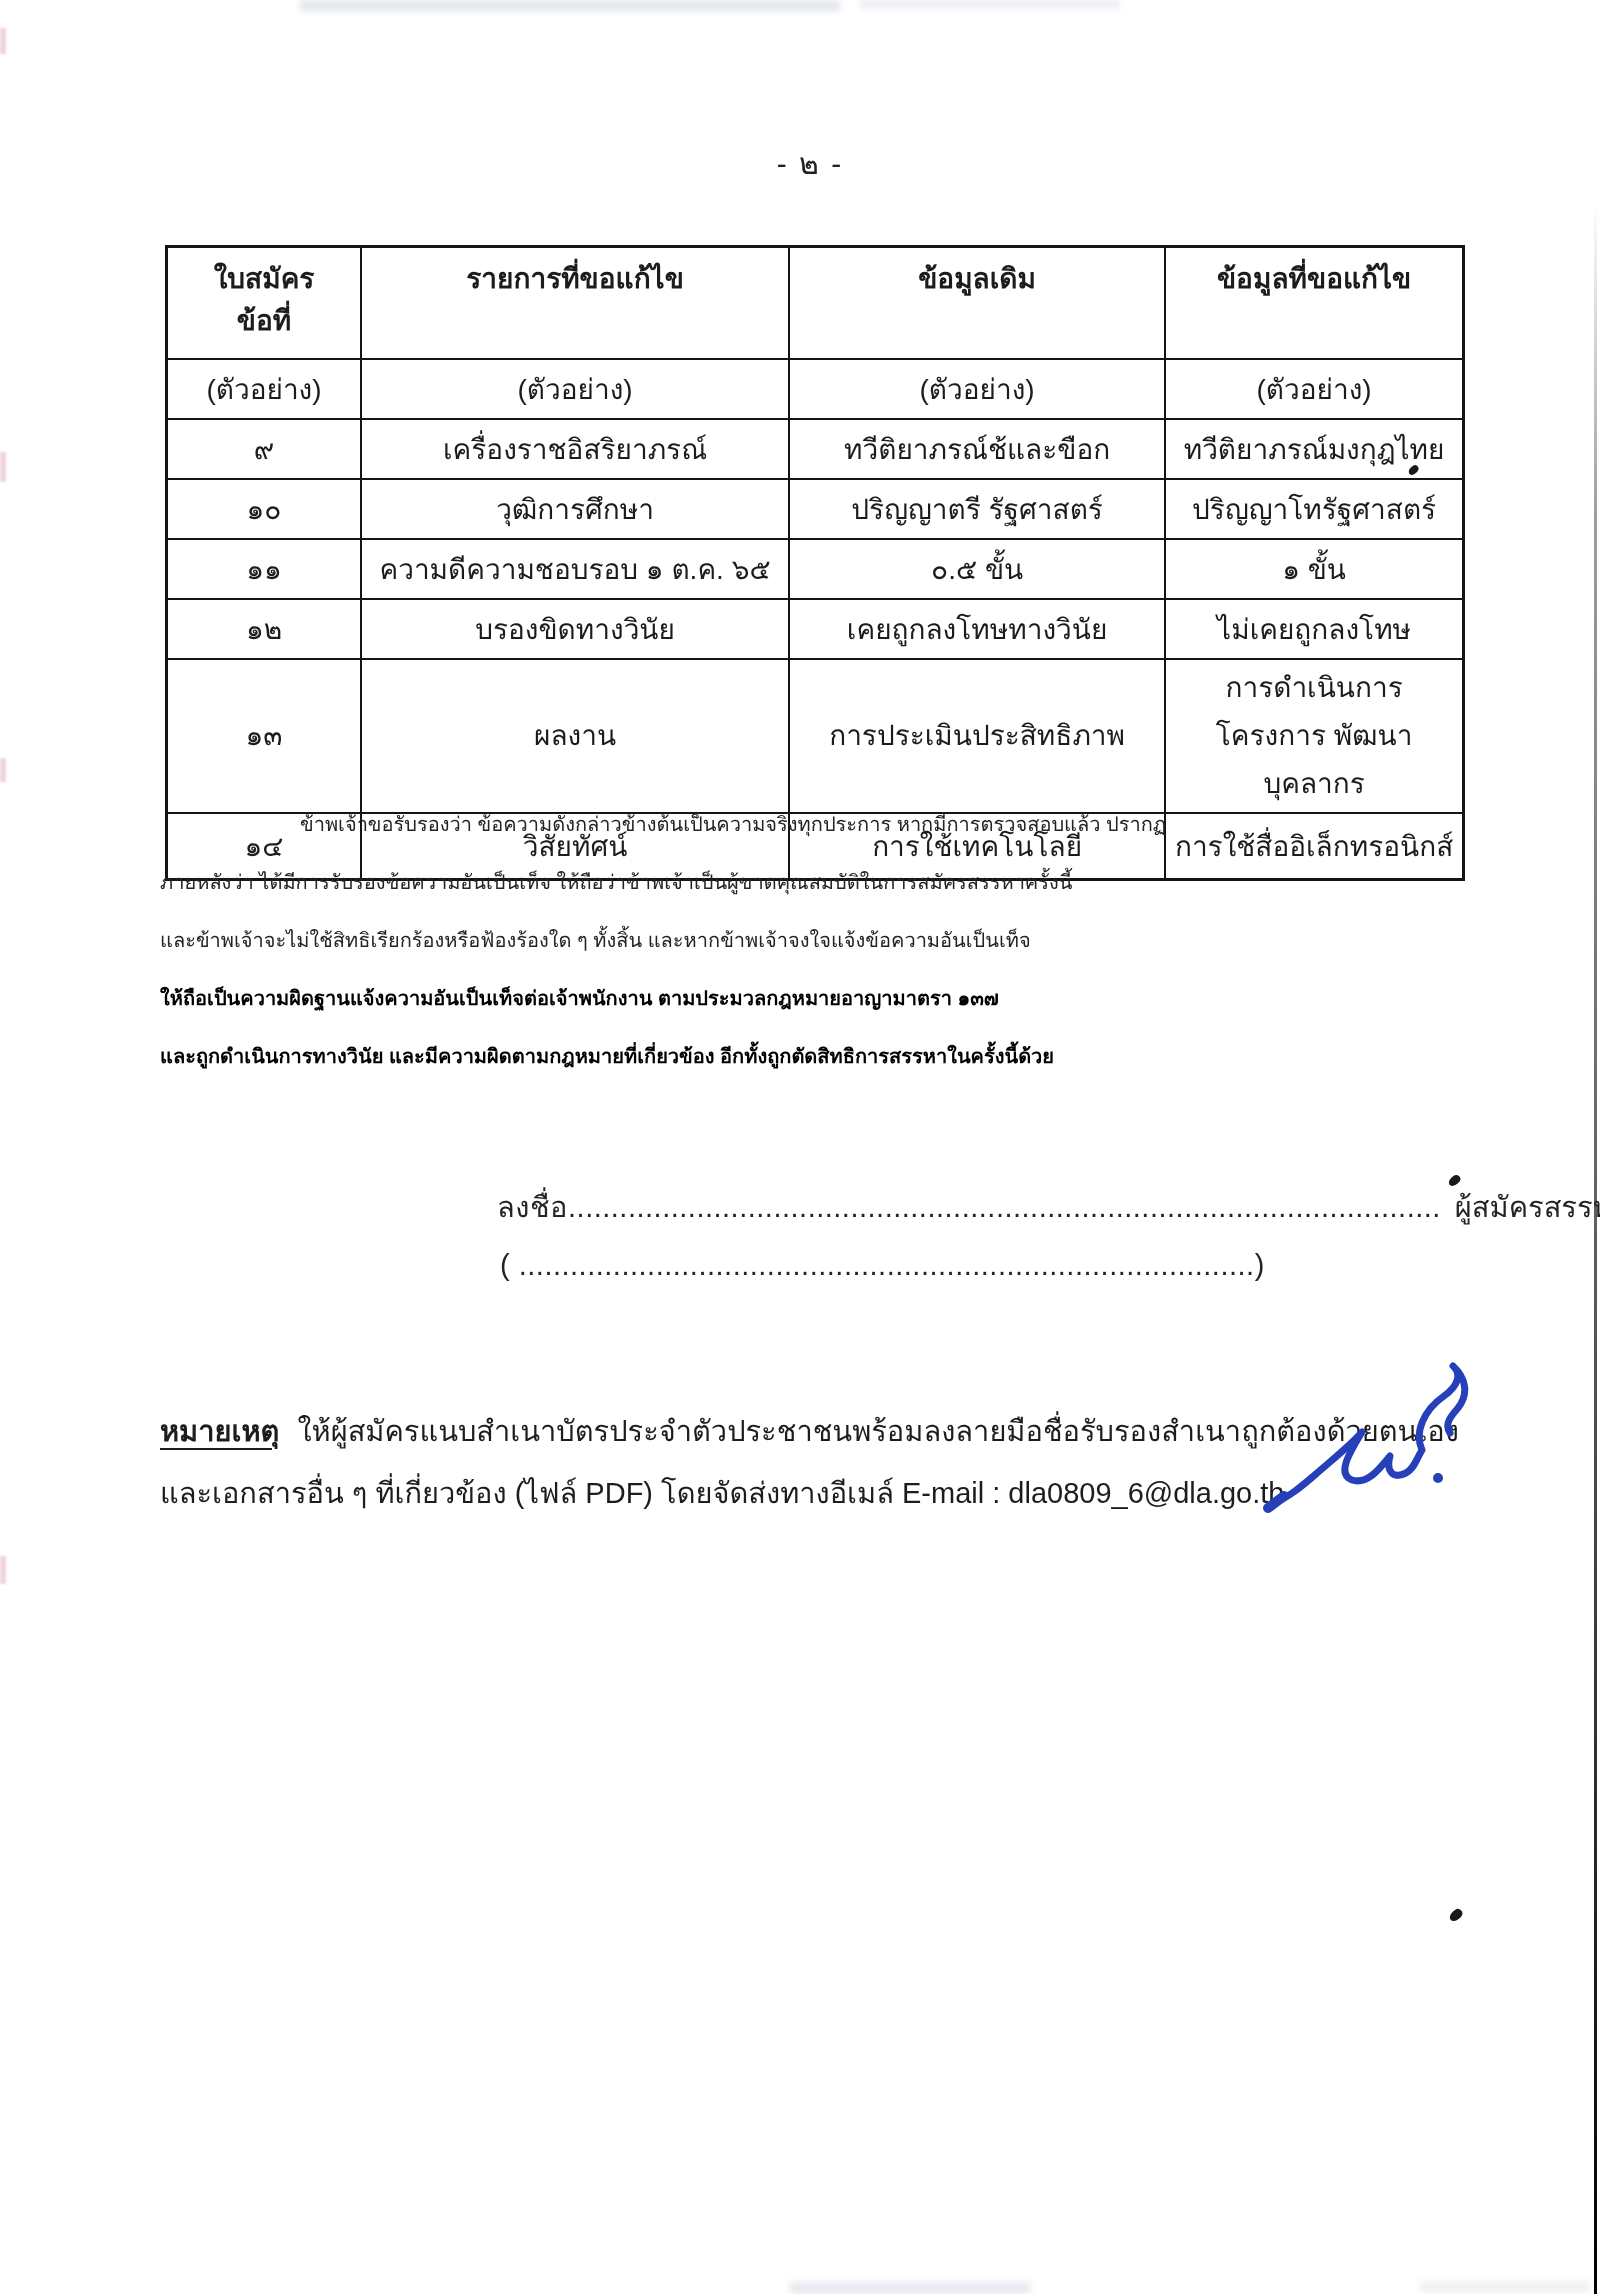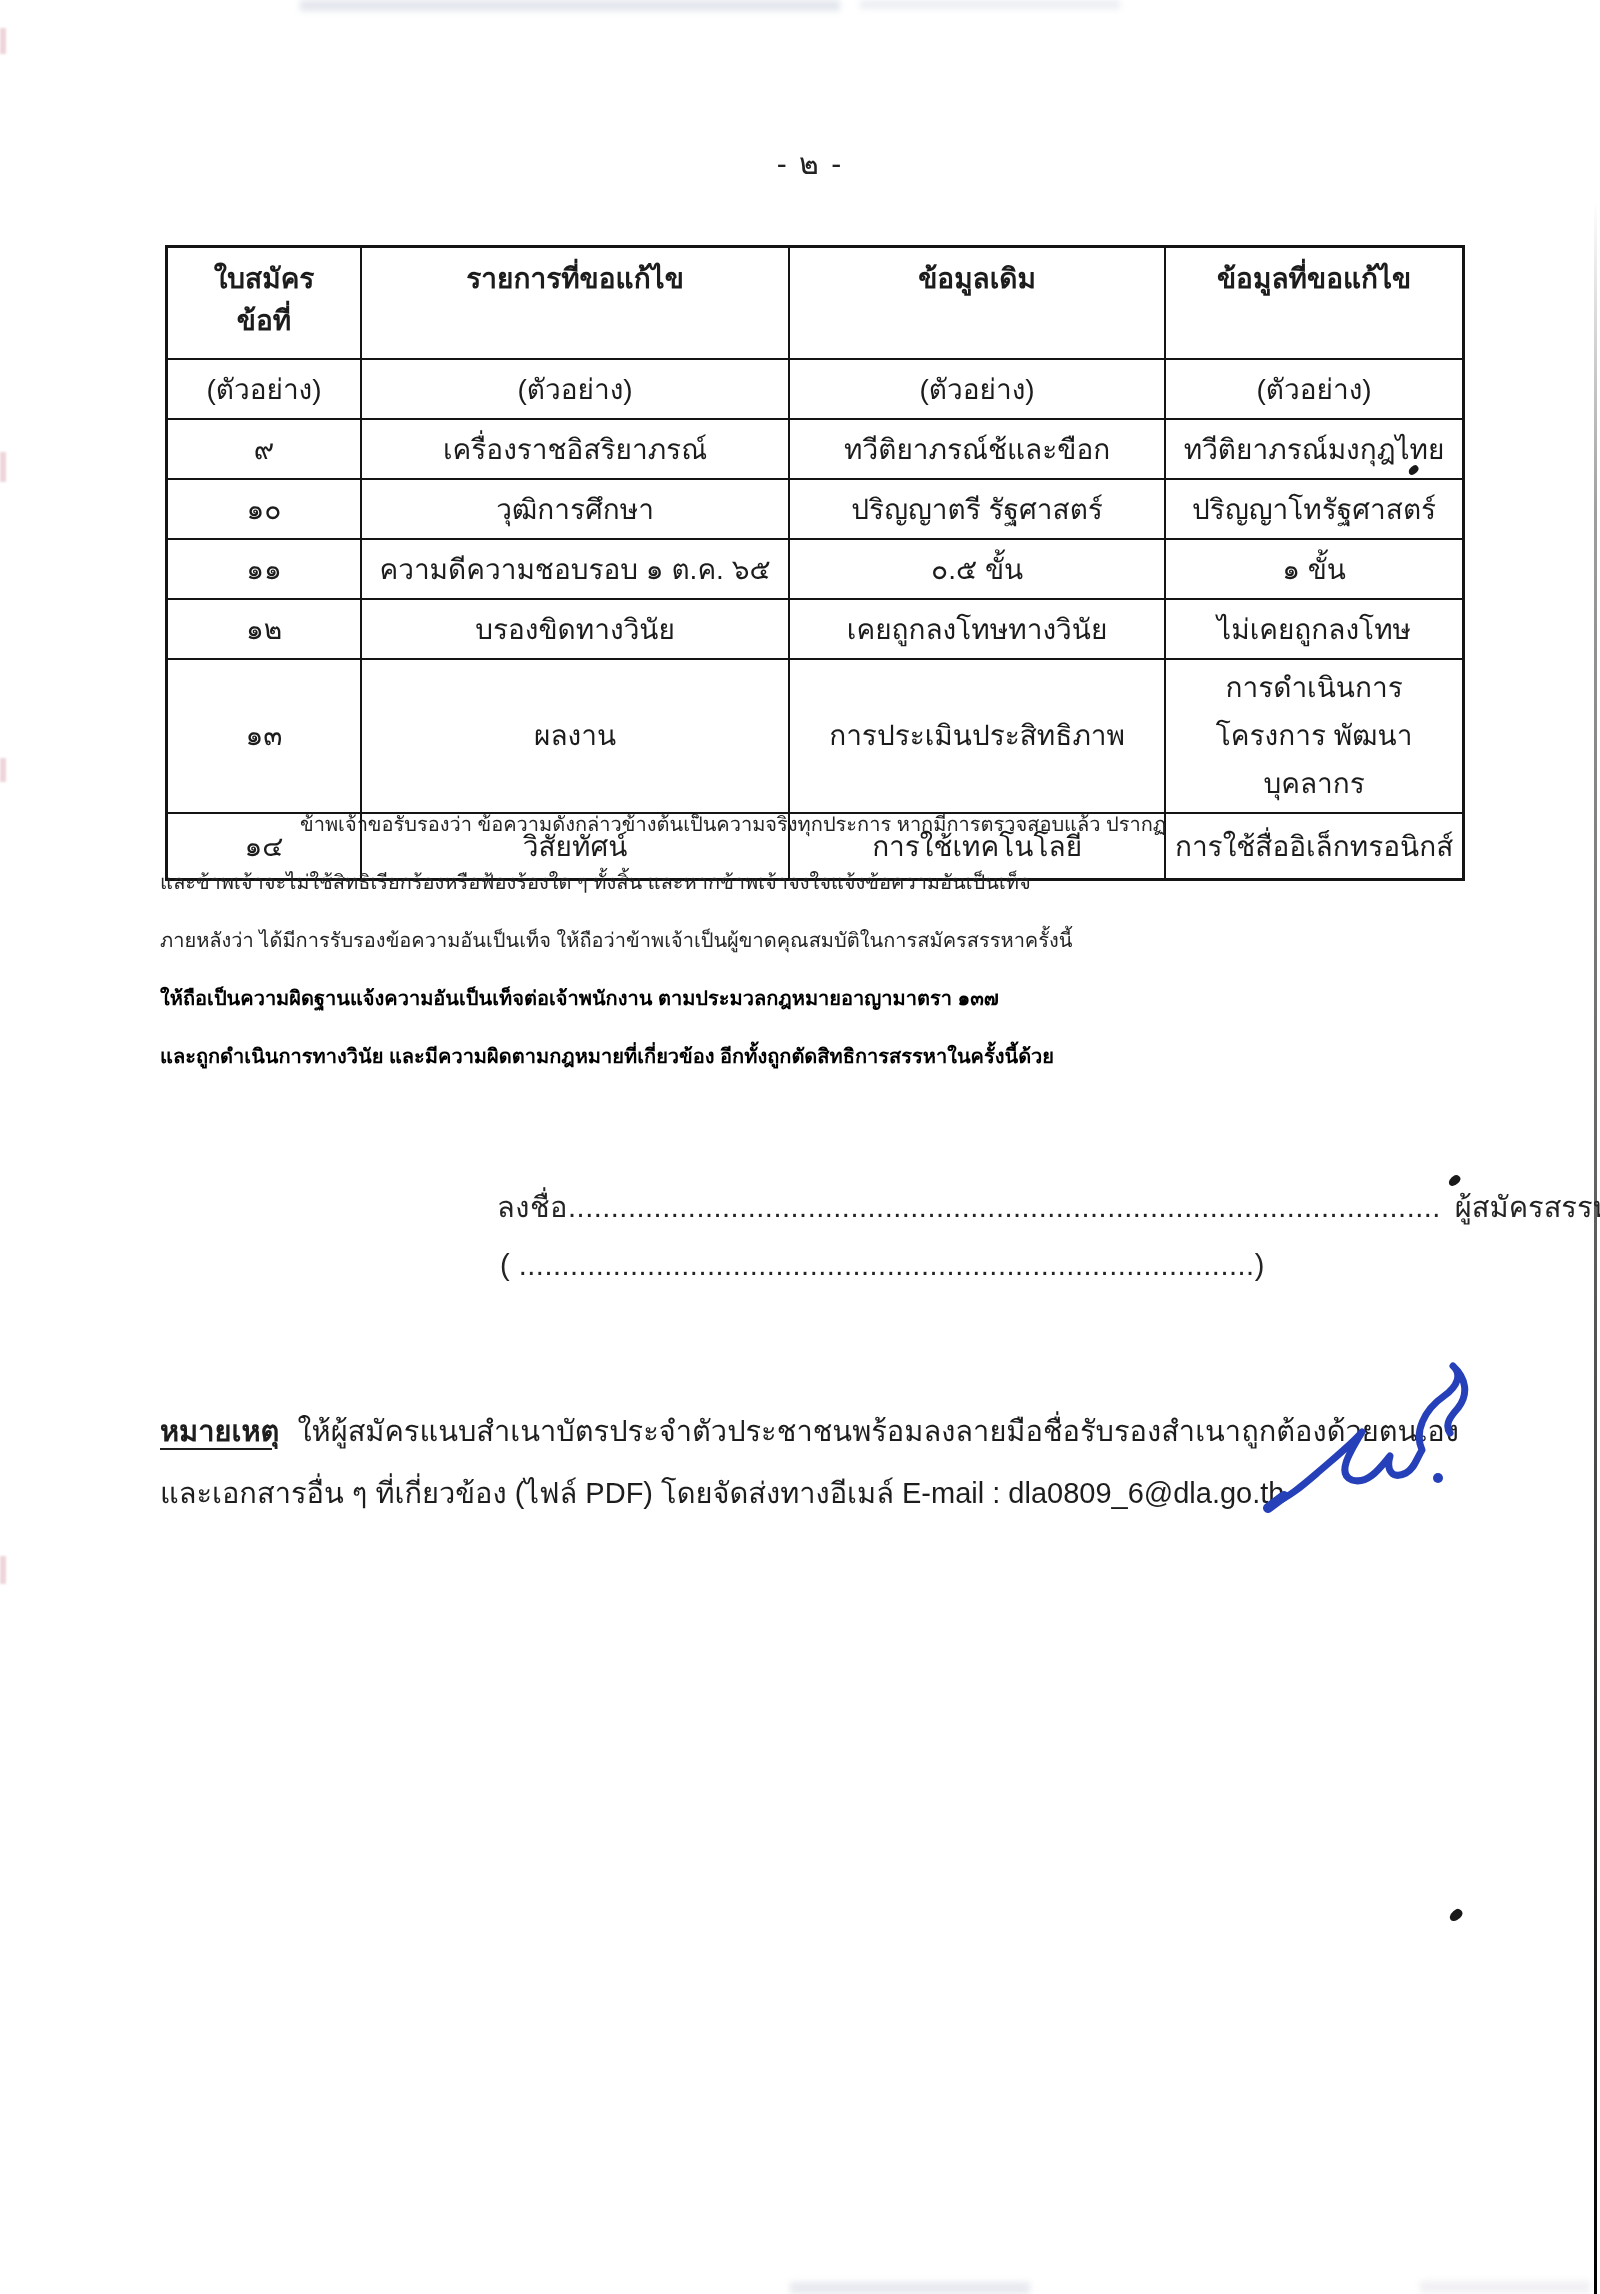--- a/index.html
+++ b/index.html
@@ -167,22 +167,22 @@
         <td>วิสัยทัศน์</td>
         <td>การใช้เทคโนโลยี</td>
         <td>การใช้สื่ออิเล็กทรอนิกส์</td>
       </tr>
     </tbody>
       </table>
   </div>
 
   <div class="cert">
     <div class="line indent">ข้าพเจ้าขอรับรองว่า ข้อความดังกล่าวข้างต้นเป็นความจริงทุกประการ หากมีการตรวจสอบแล้ว ปรากฏ</div>
+    <div class="line">ภายหลังว่า ได้มีการรับรองข้อความอันเป็นเท็จ ให้ถือว่าข้าพเจ้าเป็นผู้ขาดคุณสมบัติในการสมัครสรรหาครั้งนี้</div>
     <div class="line">และข้าพเจ้าจะไม่ใช้สิทธิเรียกร้องหรือฟ้องร้องใด ๆ ทั้งสิ้น และหากข้าพเจ้าจงใจแจ้งข้อความอันเป็นเท็จ</div>
-    <div class="line">ภายหลังว่า ได้มีการรับรองข้อความอันเป็นเท็จ ให้ถือว่าข้าพเจ้าเป็นผู้ขาดคุณสมบัติในการสมัครสรรหาครั้งนี้</div>
     <div class="line heavy">ให้ถือเป็นความผิดฐานแจ้งความอันเป็นเท็จต่อเจ้าพนักงาน ตามประมวลกฎหมายอาญามาตรา ๑๓๗</div>
     <div class="line heavy">และถูกดำเนินการทางวินัย และมีความผิดตามกฎหมายที่เกี่ยวข้อง อีกทั้งถูกตัดสิทธิการสรรหาในครั้งนี้ด้วย</div>
   </div>
 
   <div class="sig-block">
     <div class="sig-line">
       <span>ลงชื่อ</span><span>......................................................................................................</span><span class="sig-role">ผู้สมัครสรรหา</span>
     </div>
     <div class="sig-name">( ......................................................................................)</div>
   </div>

